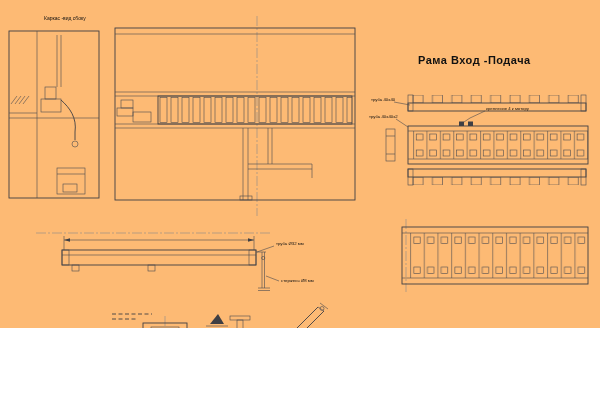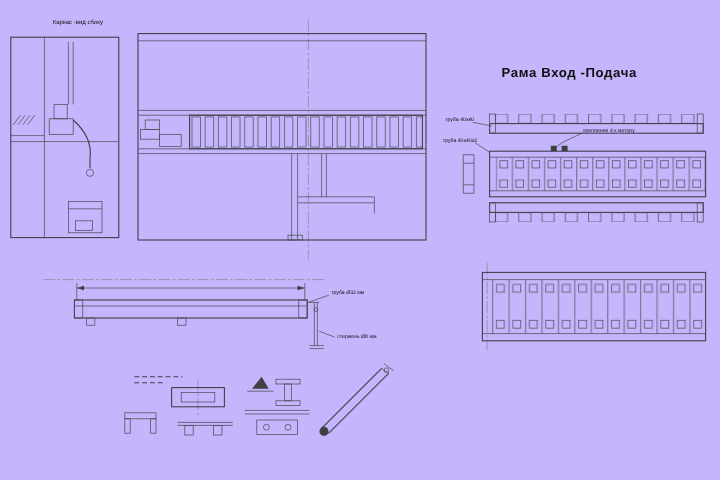--- a/index.html
+++ b/index.html
@@ -1,16 +1,16 @@
 <!DOCTYPE html>
 <html><head>
 <meta charset="utf-8">
 <style>
   html,body{margin:0;padding:0;background:#ffffff;}
-  .page{position:relative;width:600px;height:400px;background:#c4b5fd;overflow:hidden;
+  .page{position:relative;width:600px;height:328px;background:#fdba74;overflow:hidden;
         font-family:"Liberation Sans", sans-serif;}
   svg{position:absolute;left:0;top:0;}
   .ln{fill:none;stroke:#3f3f44;stroke-width:0.9;}
   .thin{fill:none;stroke:#4a4a4f;stroke-width:0.6;}
   .cl{fill:none;stroke:#8a8a8a;stroke-width:0.6;stroke-dasharray:10 2 2 2;}
   .dash{fill:none;stroke:#3f3f44;stroke-width:0.9;stroke-dasharray:4 2.5;}
   .fillDark{fill:#3f3f44;stroke:none;}
   .txt{fill:#111111;stroke:none;font-family:"Liberation Sans", sans-serif;}
   .t-title{font-size:11px;font-weight:600;letter-spacing:0.5px;}
   .t-small{font-size:5px;}

